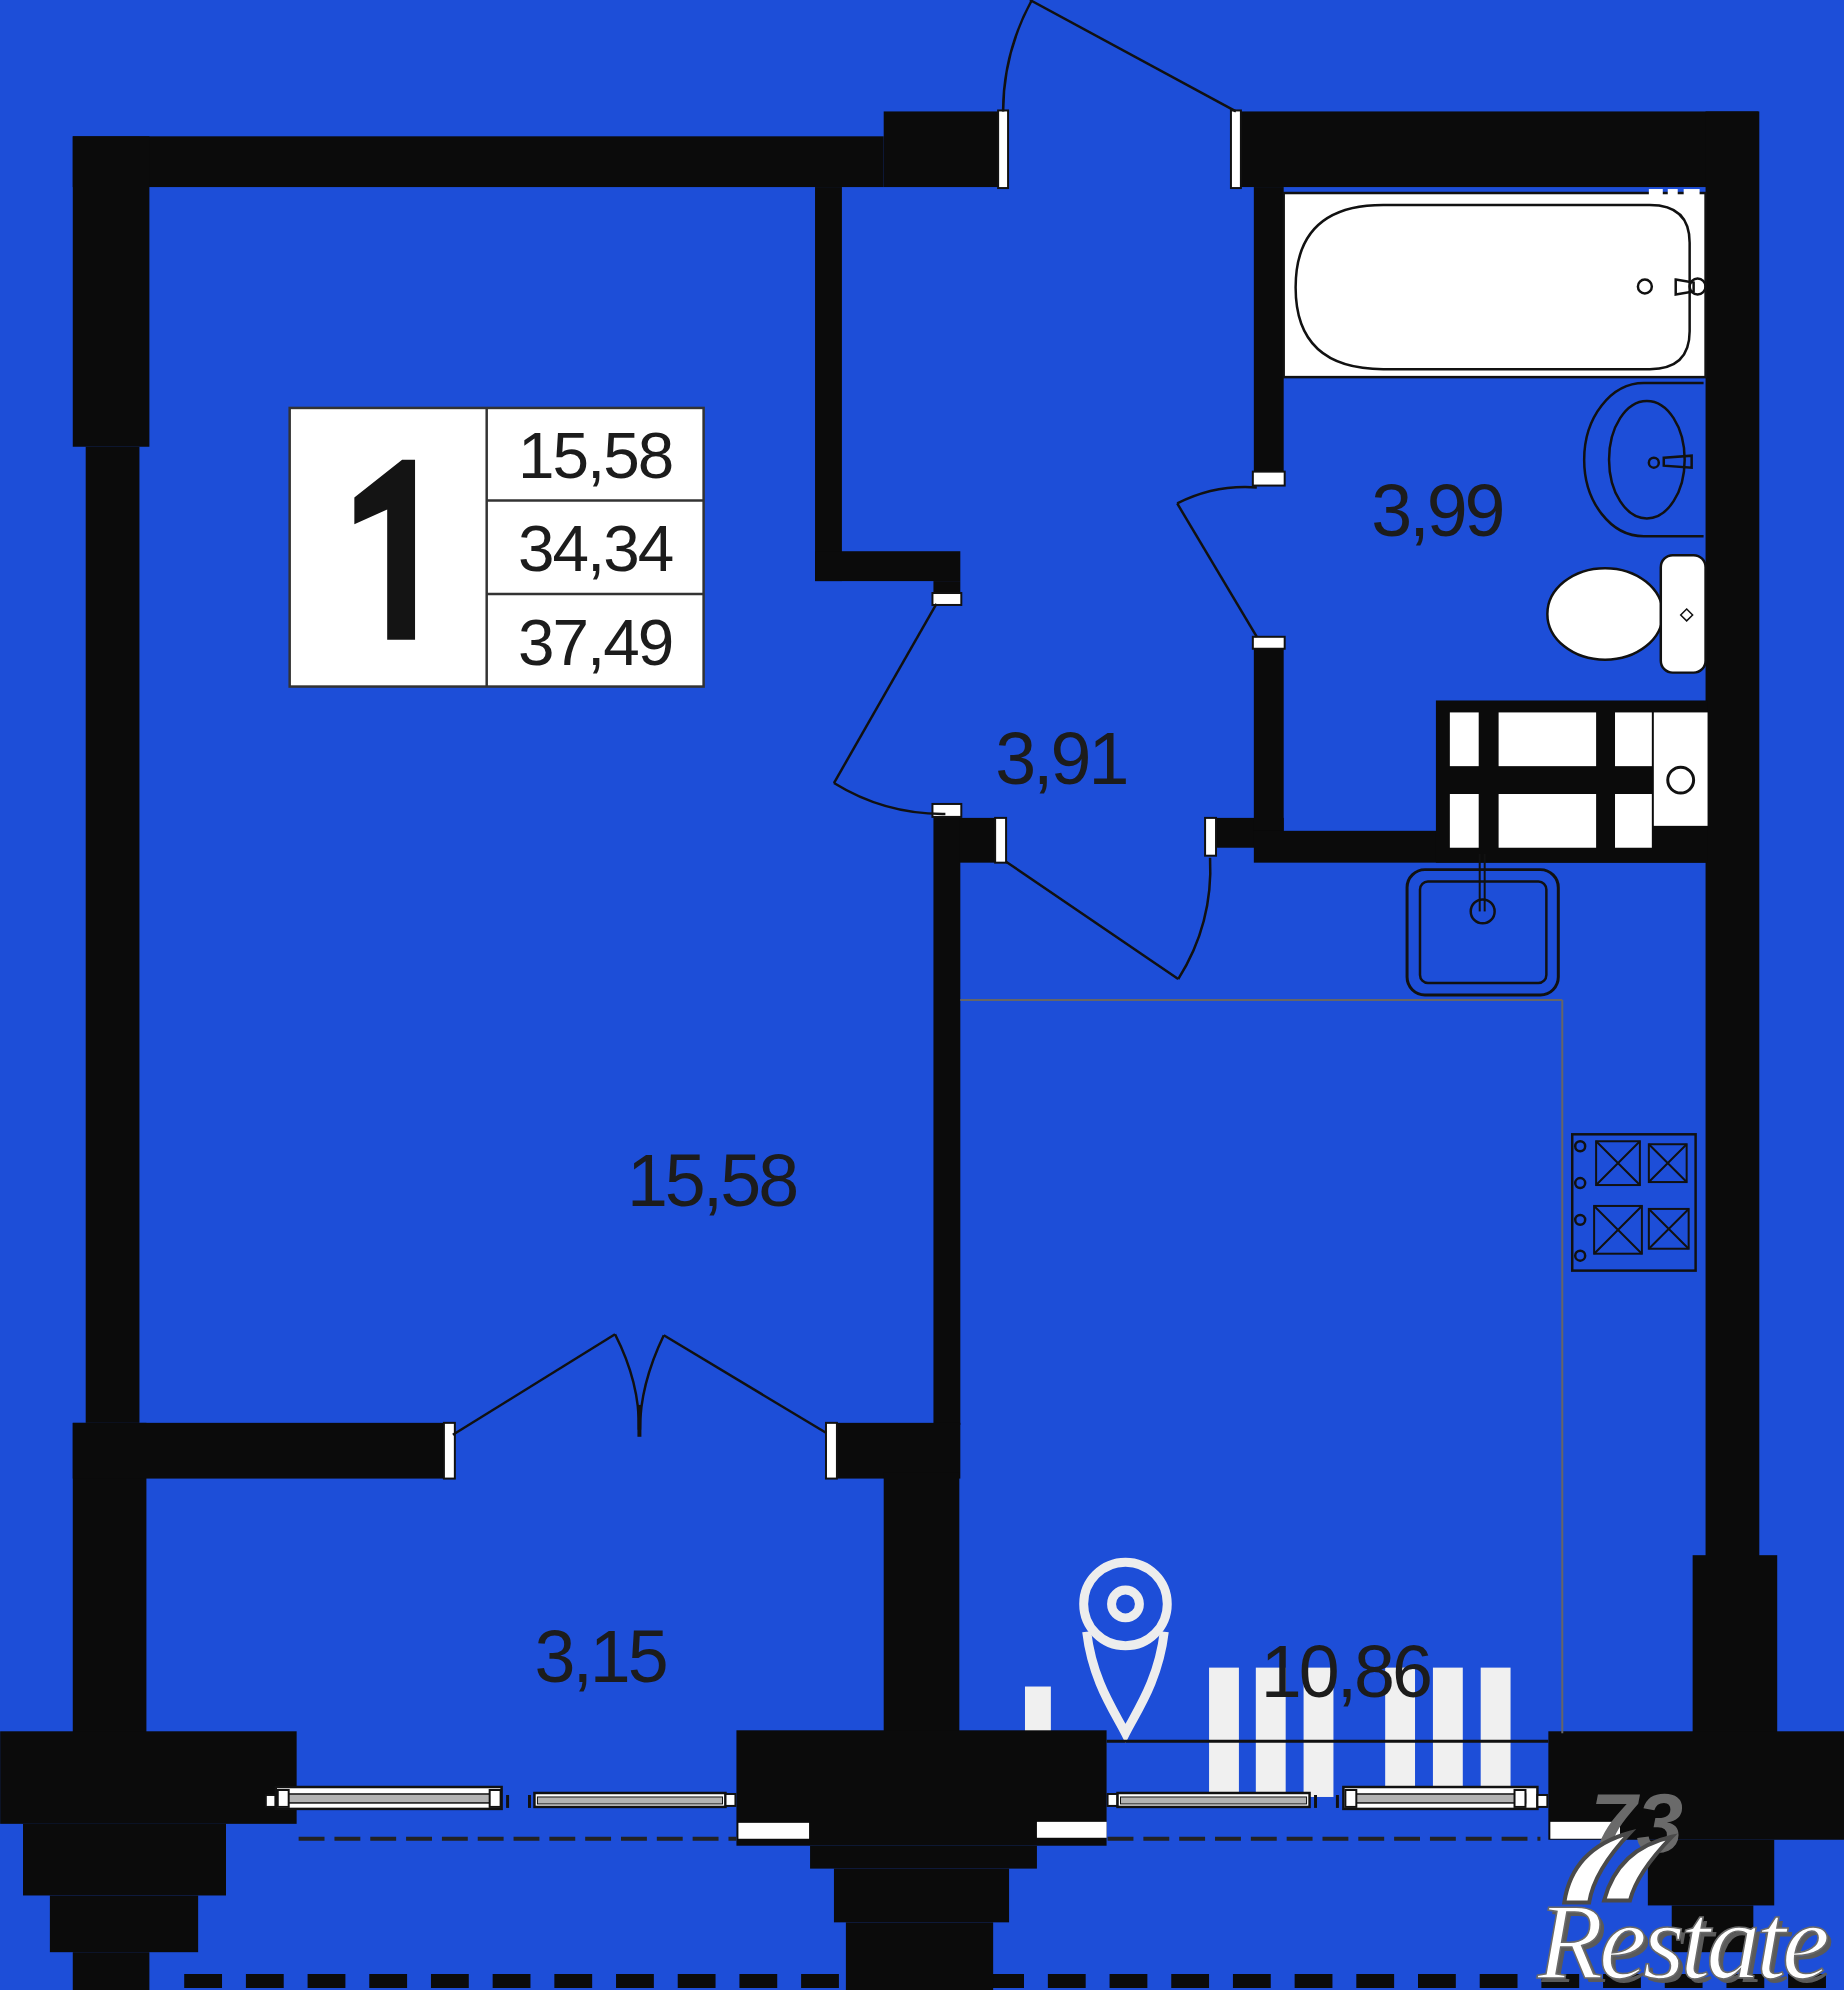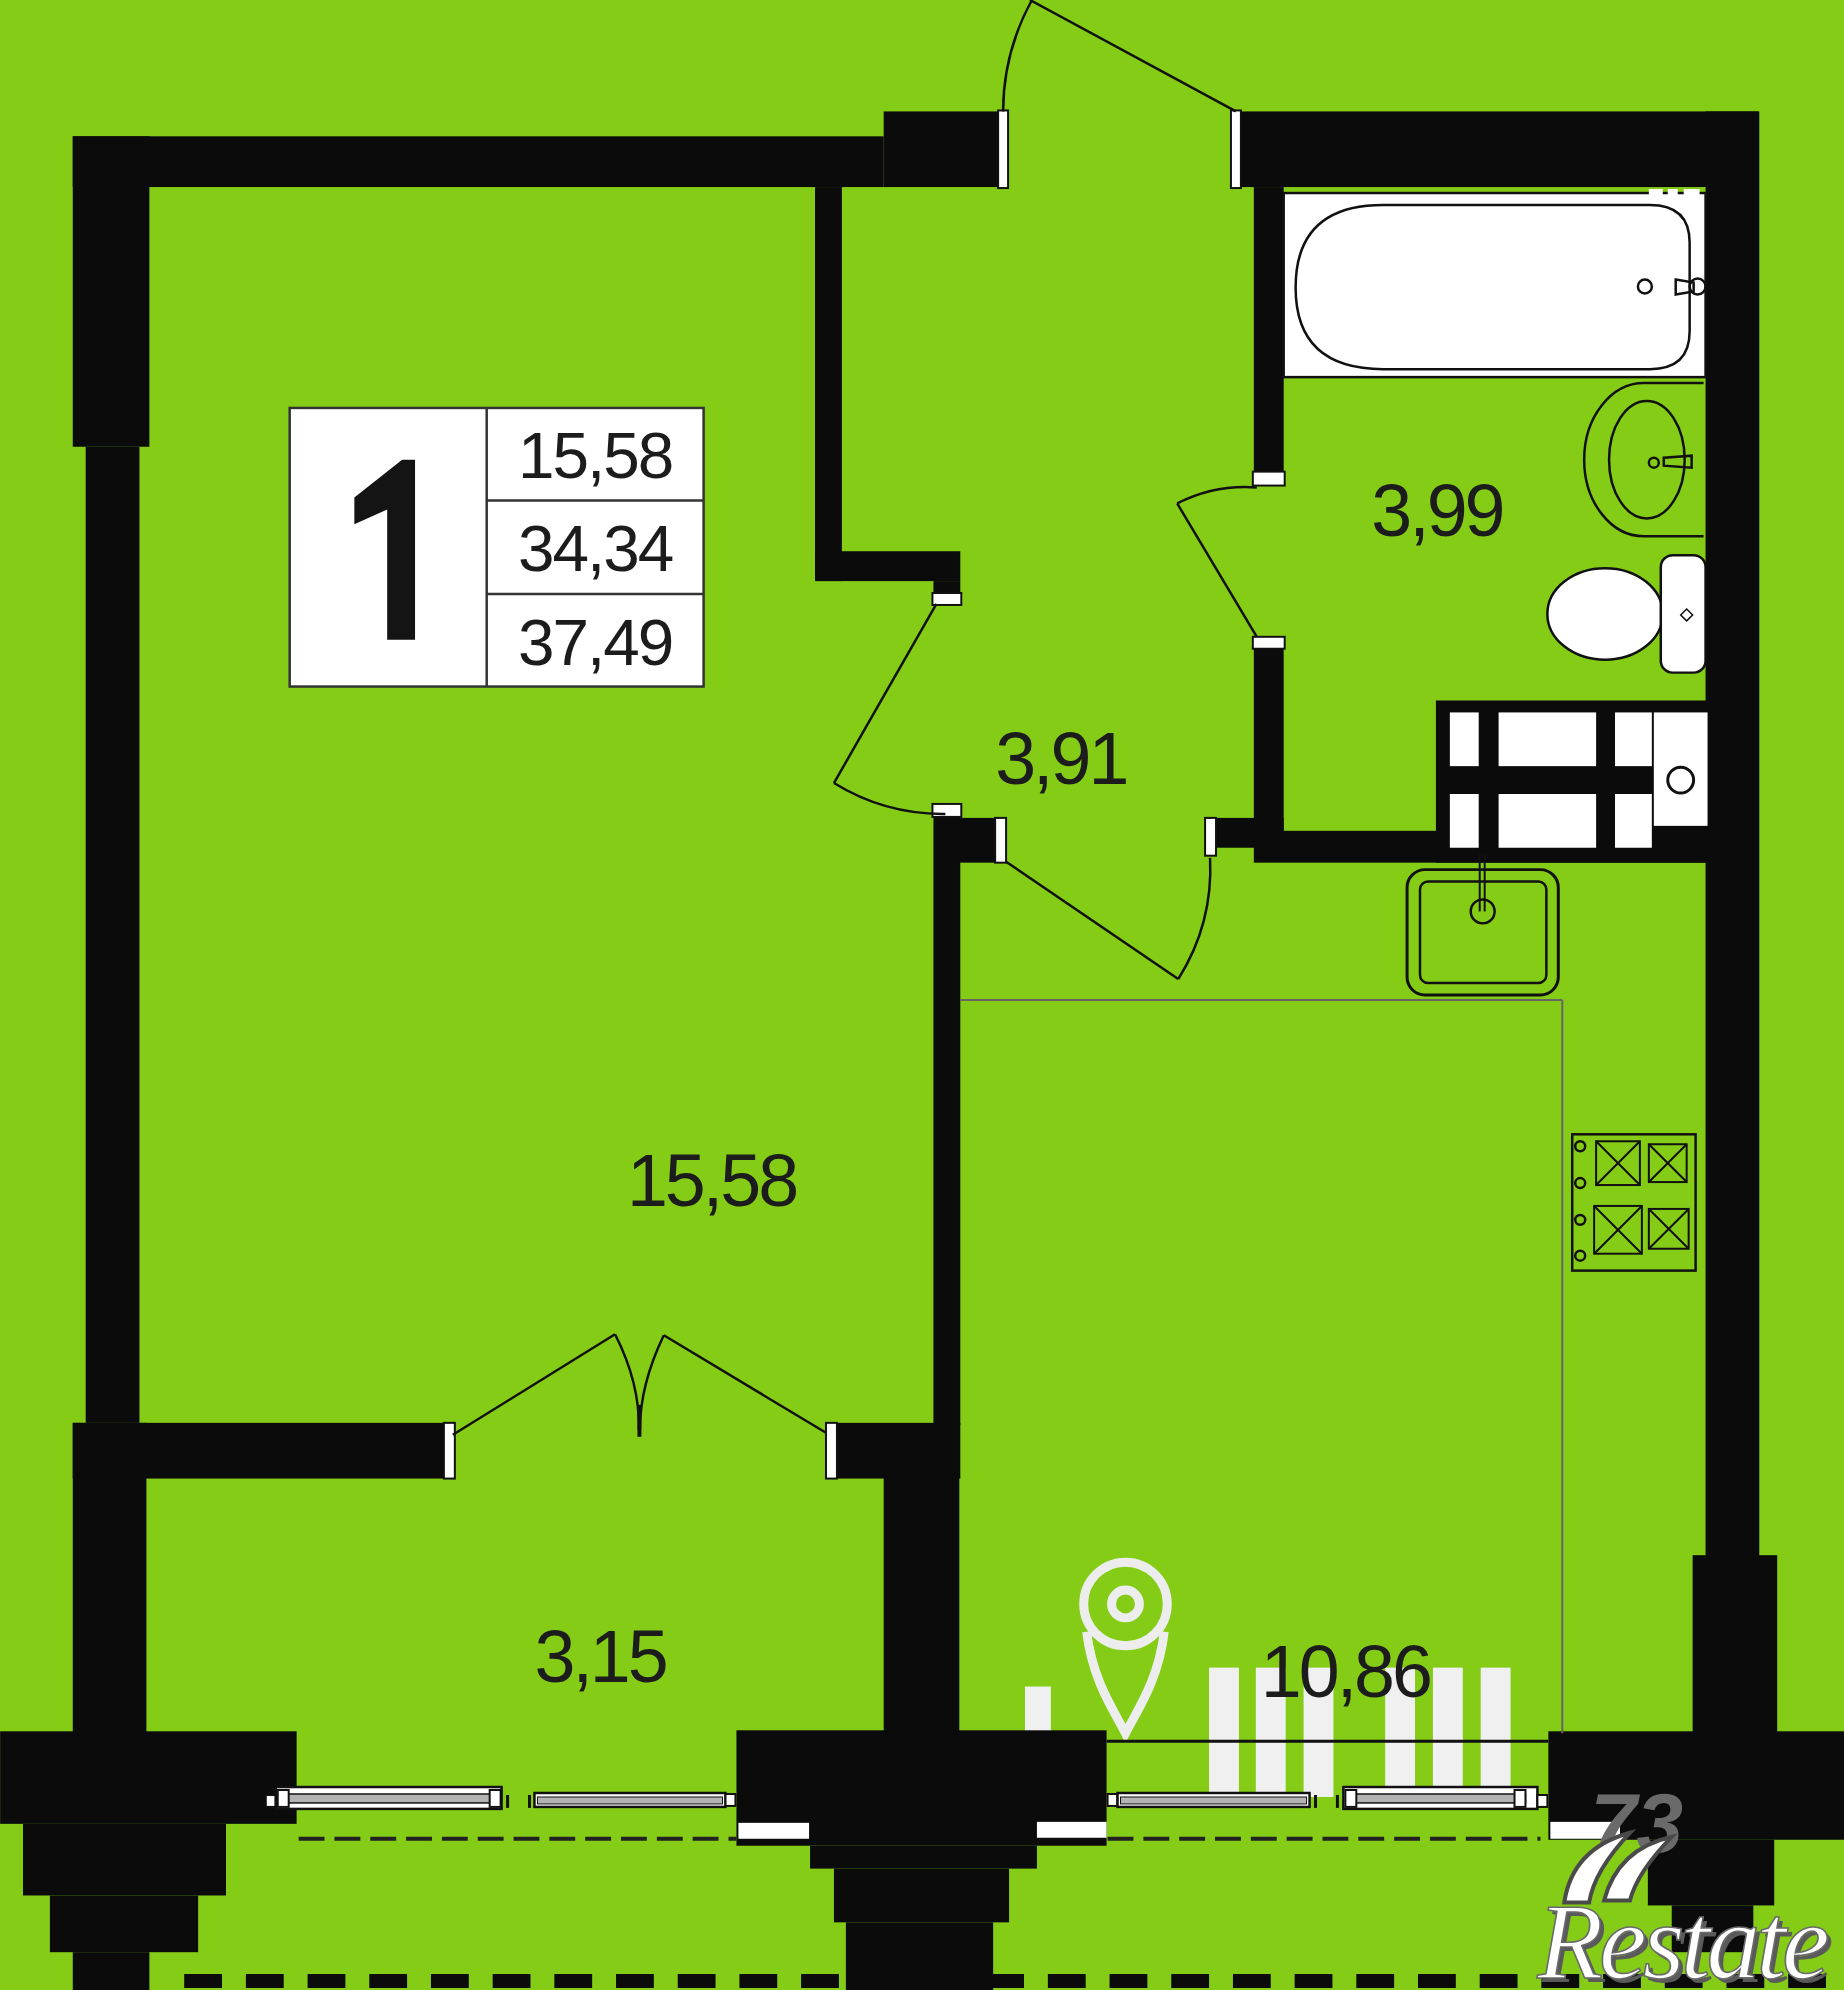--- a/index.html
+++ b/index.html
@@ -1,16 +1,16 @@
 <!DOCTYPE html>
 <html><head>
 <meta charset="utf-8">
 <style>
   html,body{margin:0;padding:0;background:#fff;}
-  .page{position:relative;width:1845px;height:1990px;background:#84cc16;overflow:hidden;}
+  .page{position:relative;width:1845px;height:1990px;background:#1d4ed8;overflow:hidden;}
   svg{position:absolute;left:0;top:0;}
   text{font-family:"Liberation Sans", sans-serif;}
 </style>
 </head>
 <body>
 <div class="page">
 <svg width="1845" height="1990" viewBox="0 0 1854 2000">
 
 <g stroke="#ededed" stroke-width="9" fill="none">
   <circle cx="1131" cy="1612" r="42"></circle>

